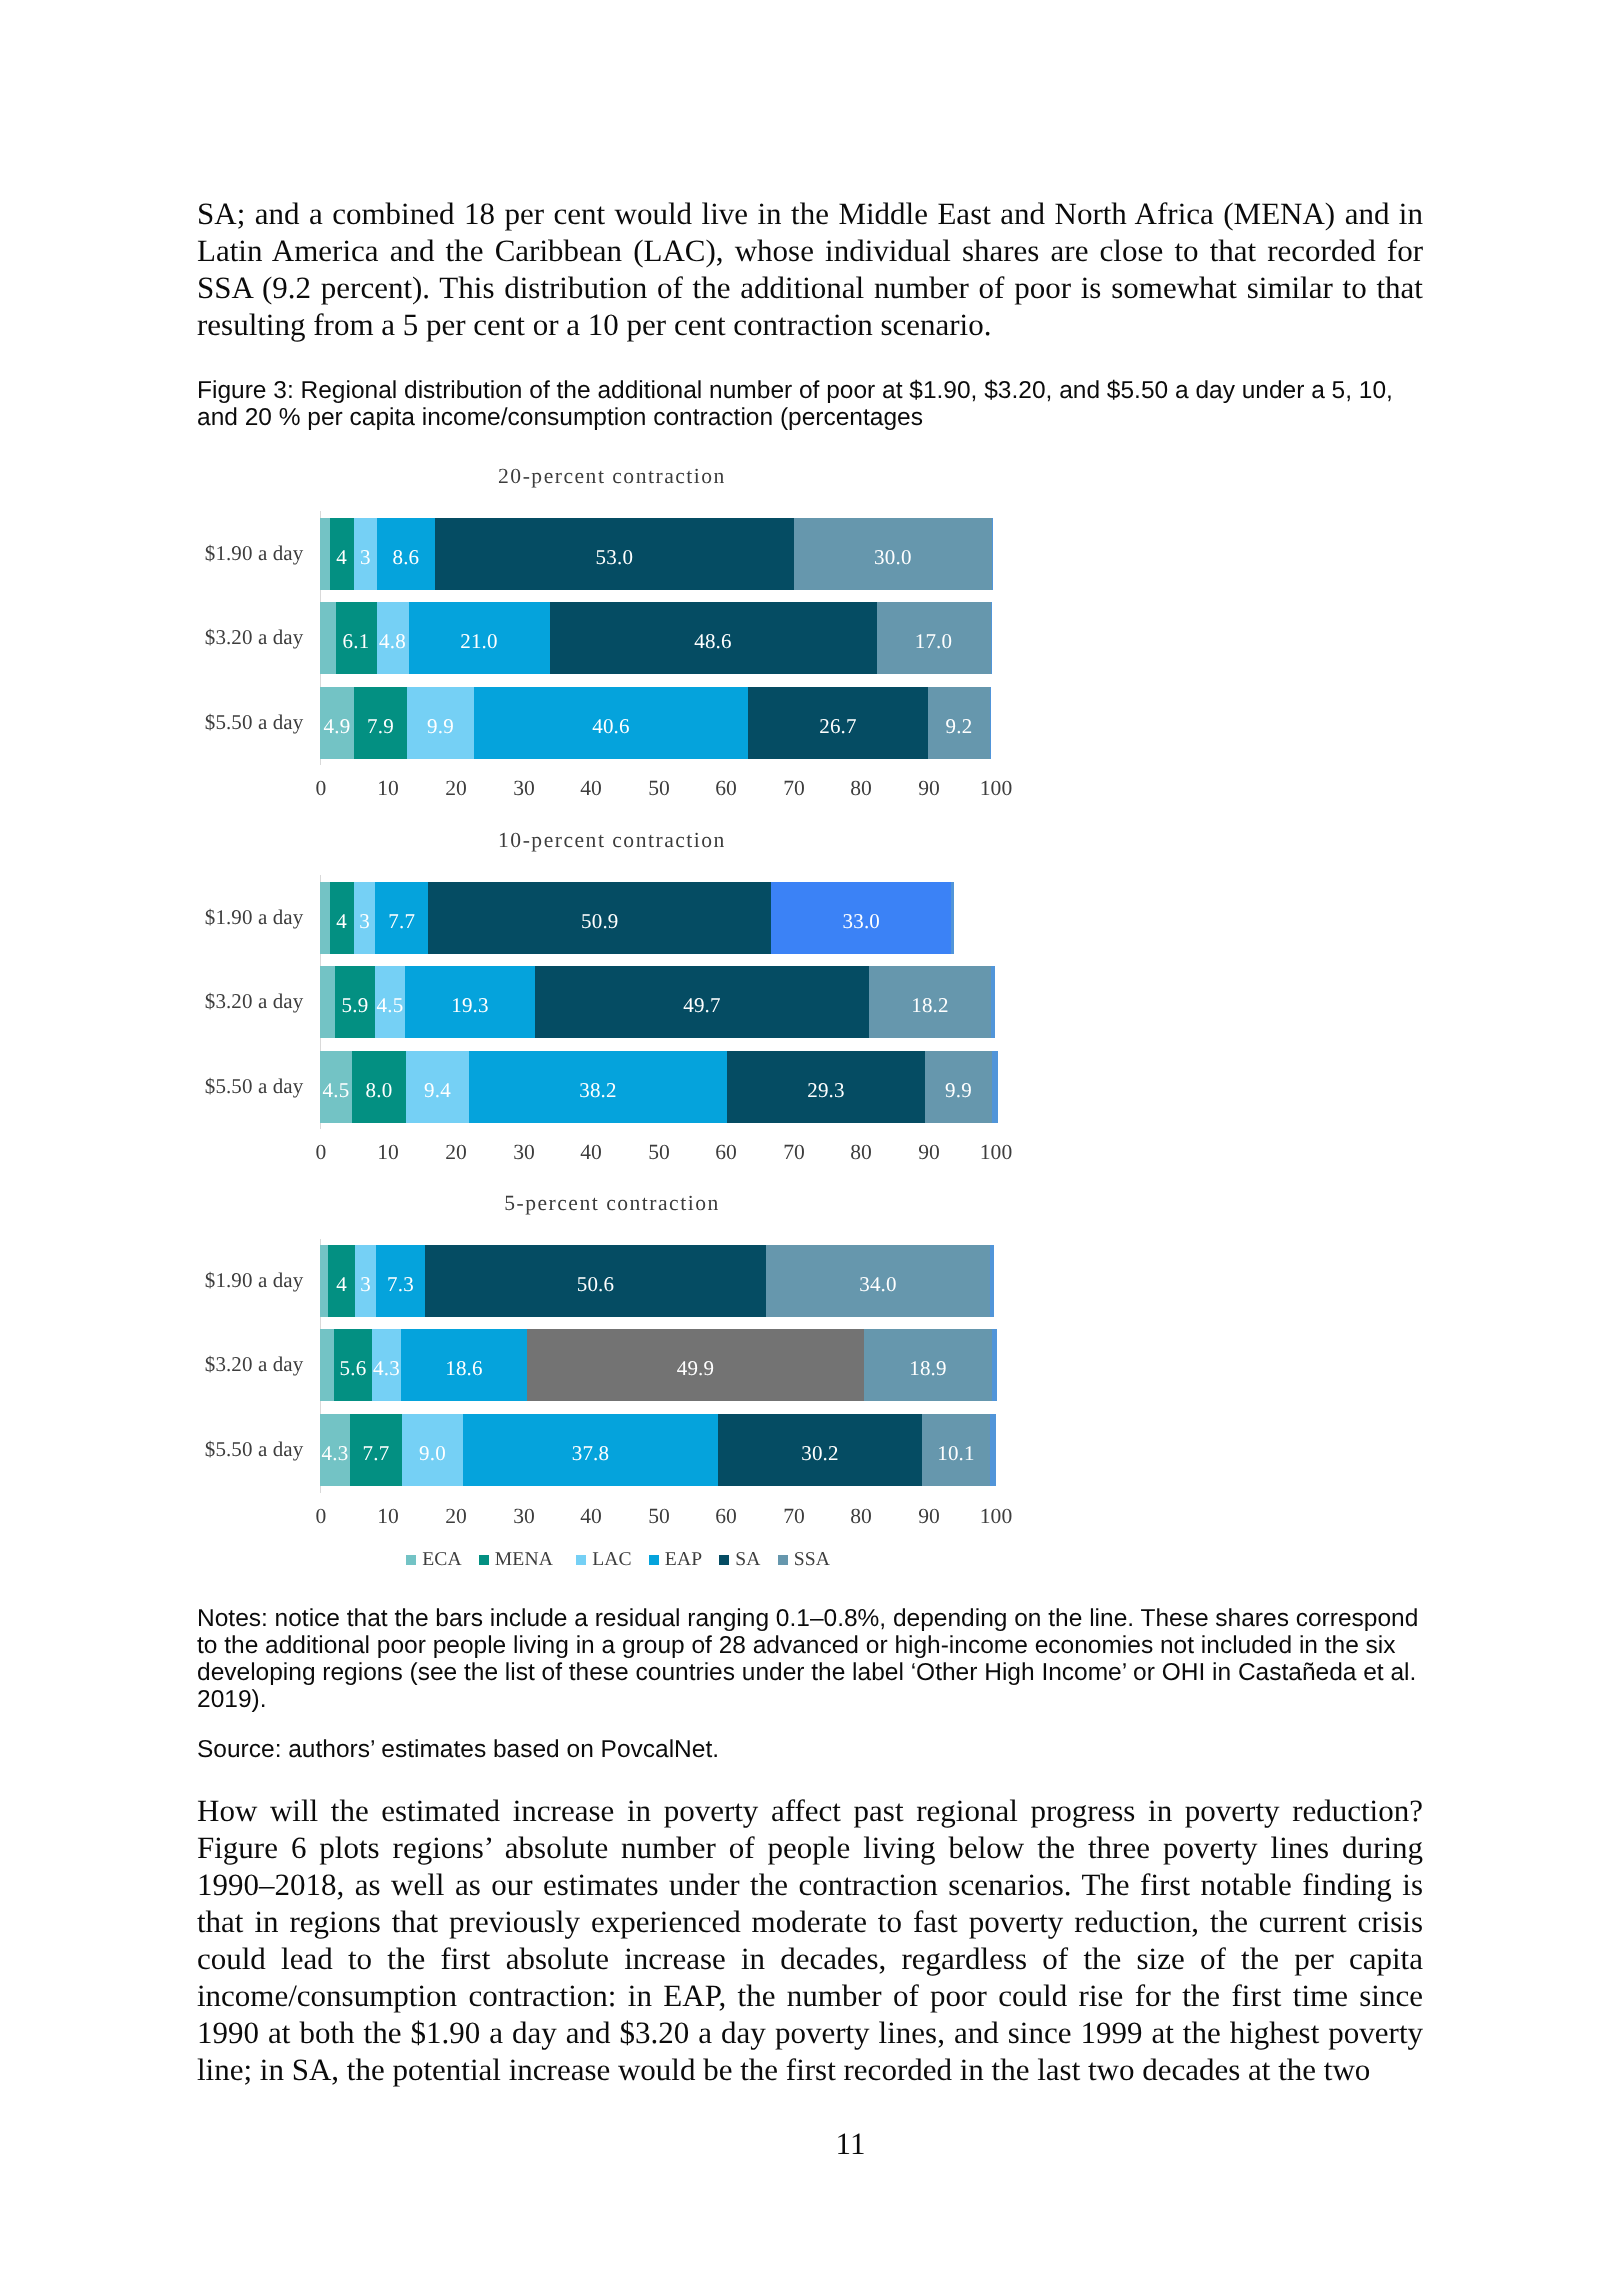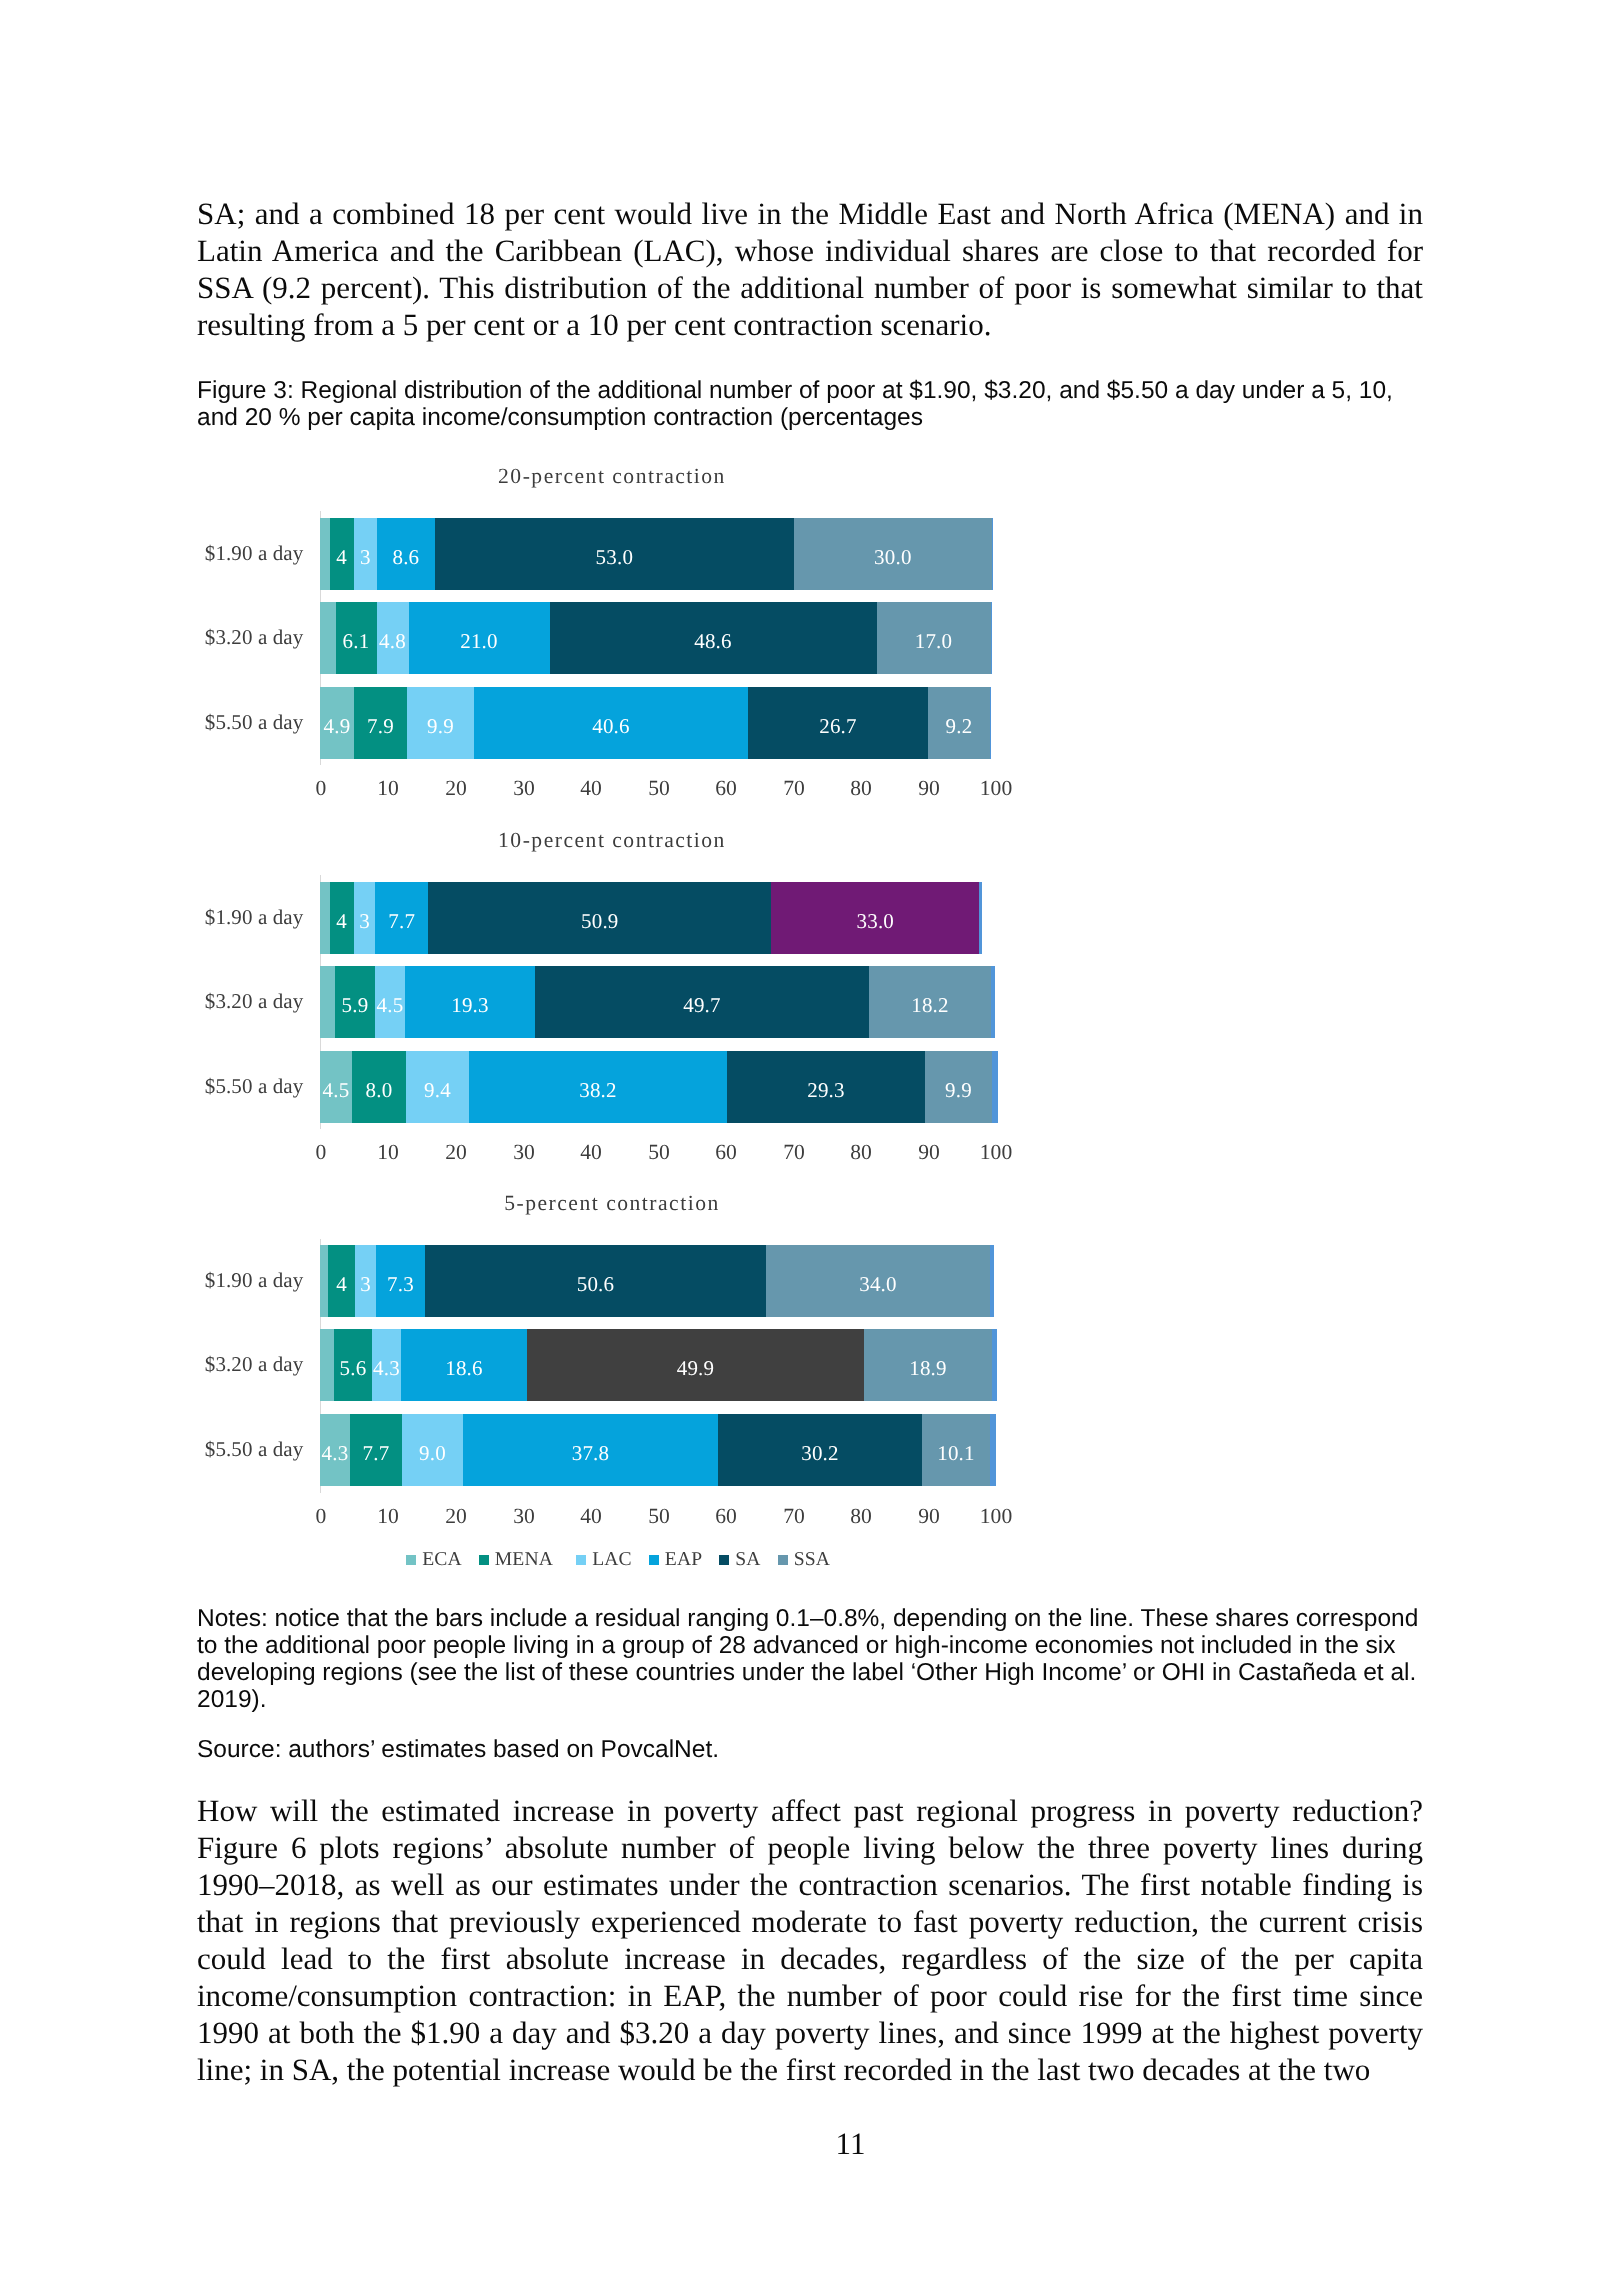--- a/index.html
+++ b/index.html
@@ -166,21 +166,21 @@
           </div>
         <div class="seg" style="width: 21.4px; background: rgb(117, 208, 245);">
             <span>3</span>
           </div>
         <div class="seg" style="width: 53px; background: rgb(5, 163, 220);">
             <span>7.7</span>
           </div>
         <div class="seg" style="width: 343px; background: rgb(5, 76, 99);">
             <span>50.9</span>
           </div>
-        <div class="seg" style="width: 208px; background: #701a75;">
+        <div class="seg" style="width: 180px; background: #3b82f6;">
             <span>33.0</span>
           </div>
         <div class="seg" style="width: 3px; background: rgb(81, 149, 217);">
             <span></span>
           </div>
       </div>
       <div class="bar-row" style="top:84px">
         <div class="cat-label">$3.20 a day</div>
         <div class="seg" style="width: 15px; background: rgb(115, 195, 197);">
             <span></span>
@@ -278,21 +278,21 @@
           </div>
         <div class="seg" style="width: 38px; background: rgb(3, 144, 130);">
             <span>5.6</span>
           </div>
         <div class="seg" style="width: 29px; background: rgb(117, 208, 245);">
             <span>4.3</span>
           </div>
         <div class="seg" style="width: 126px; background: rgb(5, 163, 220);">
             <span>18.6</span>
           </div>
-        <div class="seg" style="width: 337px; background: #404040;">
+        <div class="seg" style="width: 337px; background: #737373;">
             <span>49.9</span>
           </div>
         <div class="seg" style="width: 128px; background: rgb(102, 151, 173);">
             <span>18.9</span>
           </div>
         <div class="seg" style="width: 5.4px; background: rgb(81, 149, 217);">
             <span></span>
           </div>
       </div>
       <div class="bar-row" style="top:169px">

